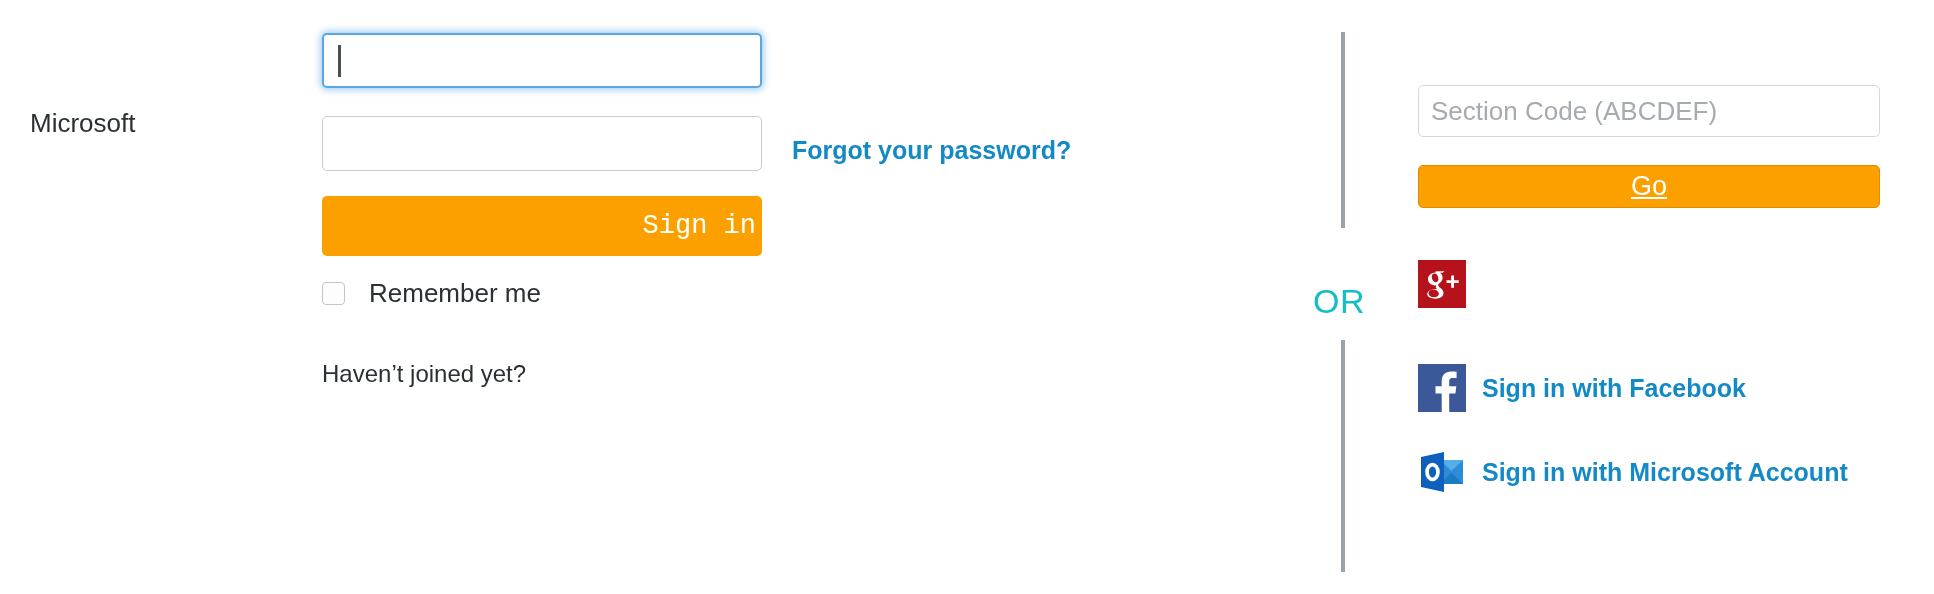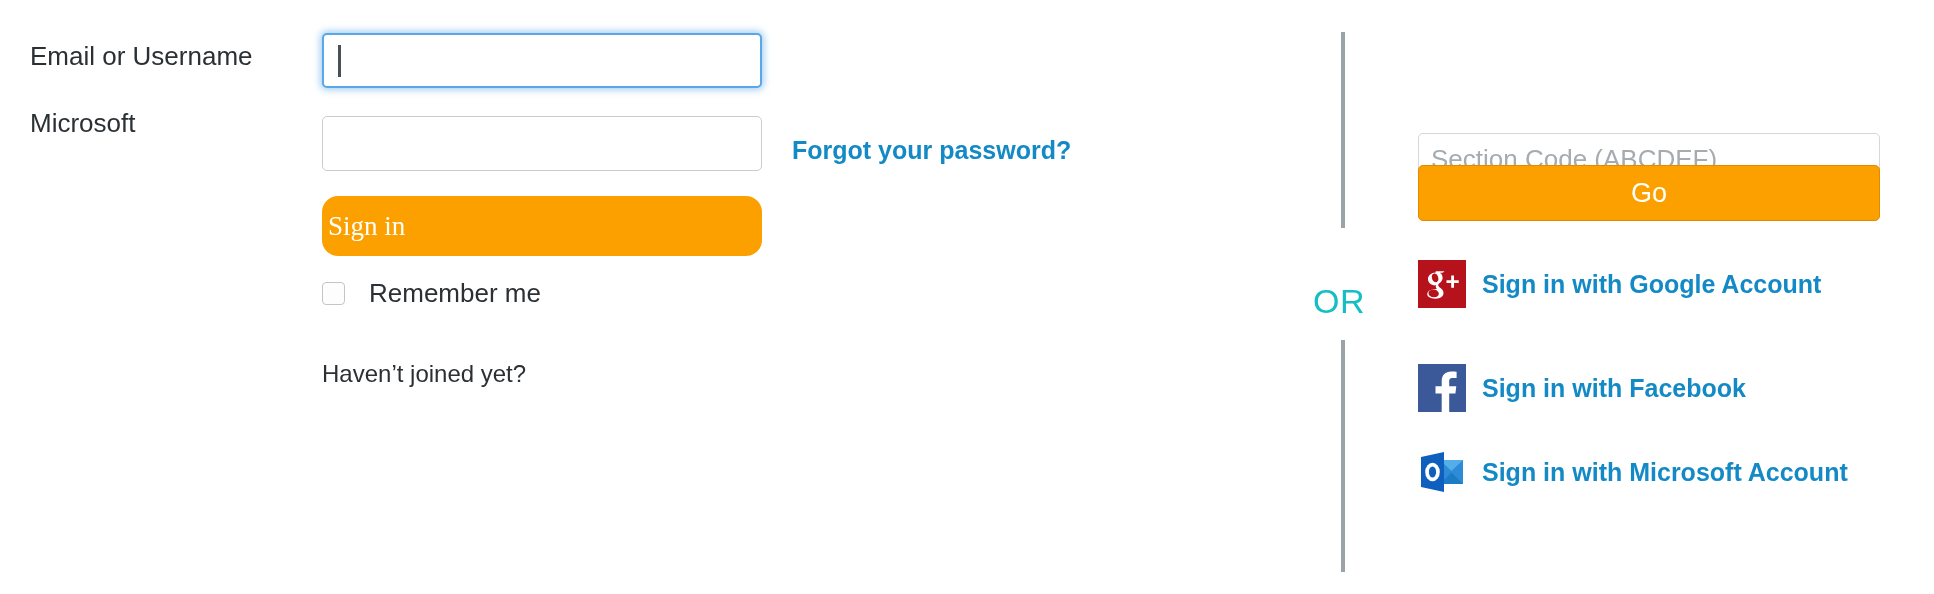--- a/index.html
+++ b/index.html
@@ -79,25 +79,25 @@
     font-weight: bold;
     color: #1389c6;
     text-decoration: none;
     white-space: nowrap;
     text-align: right;
   }
 
   .btn {
     position: absolute;
     border: none;
-    border-radius: 16px;
+    border-radius: 5px;
     color: #ffffff;
-    font-family: Liberation Serif, serif;
+    font-family: Liberation Mono, monospace;
     cursor: pointer;
-    text-align: left;
+    text-align: right;
     white-space: nowrap;
   }
 
   .btn-signin {
     left: 322px; top: 196px;
     width: 440px; height: 60px;
     background: #fca000;
     font-size: 27px;
   }
 
@@ -178,35 +178,35 @@
     left: 0; top: 85px;
     width: 462px; height: 52px;
     border: 1px solid #d4d8db;
     border-radius: 5px;
     background: #ffffff;
     font-size: 26px;
     font-family: "Liberation Sans", sans-serif;
     padding: 0 12px;
     color: #2b3034;
     outline: none;
-    margin-top: 48px;
   }
   .input-section-code::placeholder { color: #a6abb0; opacity: 1; }
 
   .btn-go {
     position: absolute;
     left: 0; top: 165px;
-    width: 462px; height: 56px;
+    width: 462px; height: 43px;
     background: #fca000;
     border: 1px solid #e08c00;
     border-radius: 5px;
     color: #ffffff;
     font-size: 27px;
     font-family: "Liberation Sans", sans-serif;
     cursor: pointer;
+    text-decoration: underline;
   }
 
   .oauth-row {
     position: absolute;
     left: 0;
     display: flex;
     align-items: center;
     gap: 16px;
     text-decoration: none;
   }
@@ -227,21 +227,20 @@
     display: block;
   }
 </style>
 </head>
 <body>
 
 <div class="page">
 
   <div class="login-panel">
 
-    <span class="field-label email-lbl">Email or Username</span>
 
     <input class="text-input input-email" type="text" placeholder="" style="">
     <span class="caret"></span>
 
     <span class="field-label pass-lbl">Microsoft</span>
 
     <input class="text-input input-pass" type="password" placeholder="" style="">
 
     <a class="forgot-link" href="#">Forgot your password?</a>
 
@@ -268,21 +267,20 @@
     <button class="btn-go">Go</button>
 
     <a class="oauth-row oauth-google" href="#">
       <svg class="oauth-icon" viewBox="0 0 48 48">
         <rect x="0" y="0" width="48" height="48" fill="#B5121B"></rect>
         <g fill="#FFFFFF">
           <path d="M17.6 12.5c-4.3 0-7.6 3.1-7.6 6.6 0 3.5 2.9 6.3 7.1 6.3.4 0 .8 0 1.1-.1-.2.4-.4.9-.4 1.4 0 .9.5 1.6 1.1 2.2-.5 0-1 0-1.5 0-4.6 0-8.2 2.3-8.2 5.2 0 2.8 3.5 4.6 8.1 4.6 5.3 0 8.2-2.6 8.2-5.4 0-2.2-.7-3.6-3-5.2-.8-.6-2.3-2-2.3-2.8 0-1 .3-1.5 1.8-2.6 1.5-1.2 2.6-2.8 2.6-4.7 0-2.3-1-4.5-2.9-5.3h2.9l2-1.5h-8.9v1.3h-.1zm-1 1c.6 0 1.2.2 1.7.6 1.3 1 2.3 3.6 2.1 5.5-.1 1.5-1.1 2.7-2.8 2.6-.6 0-1.2-.2-1.7-.6-1.2-1-2.2-3.2-2.1-5.2.1-1.7 1.1-2.9 2.8-2.9zm.7 16.5c.3 0 .6 0 .8 0 .3.2.6.5.9.7 1.1.9 1.8 1.7 1.8 3 0 2-1.8 3.5-4.7 3.5-3.3 0-5.6-1.8-5.6-4.2 0-2.4 2.7-3.6 5.6-3.6.4 0 .8.1 1.2.1v.5z"></path>
           <polygon points="33.2,15.5 33.2,20.3 28.5,20.3 28.5,23 33.2,23 33.2,27.7 36,27.7 36,23 40.7,23 40.7,20.3 36,20.3 36,15.5"></polygon>
         </g>
       </svg>
-      <span class="oauth-label">Sign in with Google Account</span>
     </a>
 
     <a class="oauth-row oauth-facebook" href="#">
       <svg class="oauth-icon" viewBox="0 0 48 48">
         <rect x="0" y="0" width="48" height="48" fill="#3B5998"></rect>
         <path fill="#FFFFFF" d="M31.2 48V29.4h6.2l.9-7.2h-7.1v-4.6c0-2.1.6-3.5 3.6-3.5h3.8V7.7c-.7-.1-2.9-.3-5.6-.3-5.5 0-9.3 3.4-9.3 9.6v5.3h-6.2v7.2h6.2V48h7.5z"></path>
       </svg>
       <span class="oauth-label">Sign in with Facebook</span>
     </a>
 

